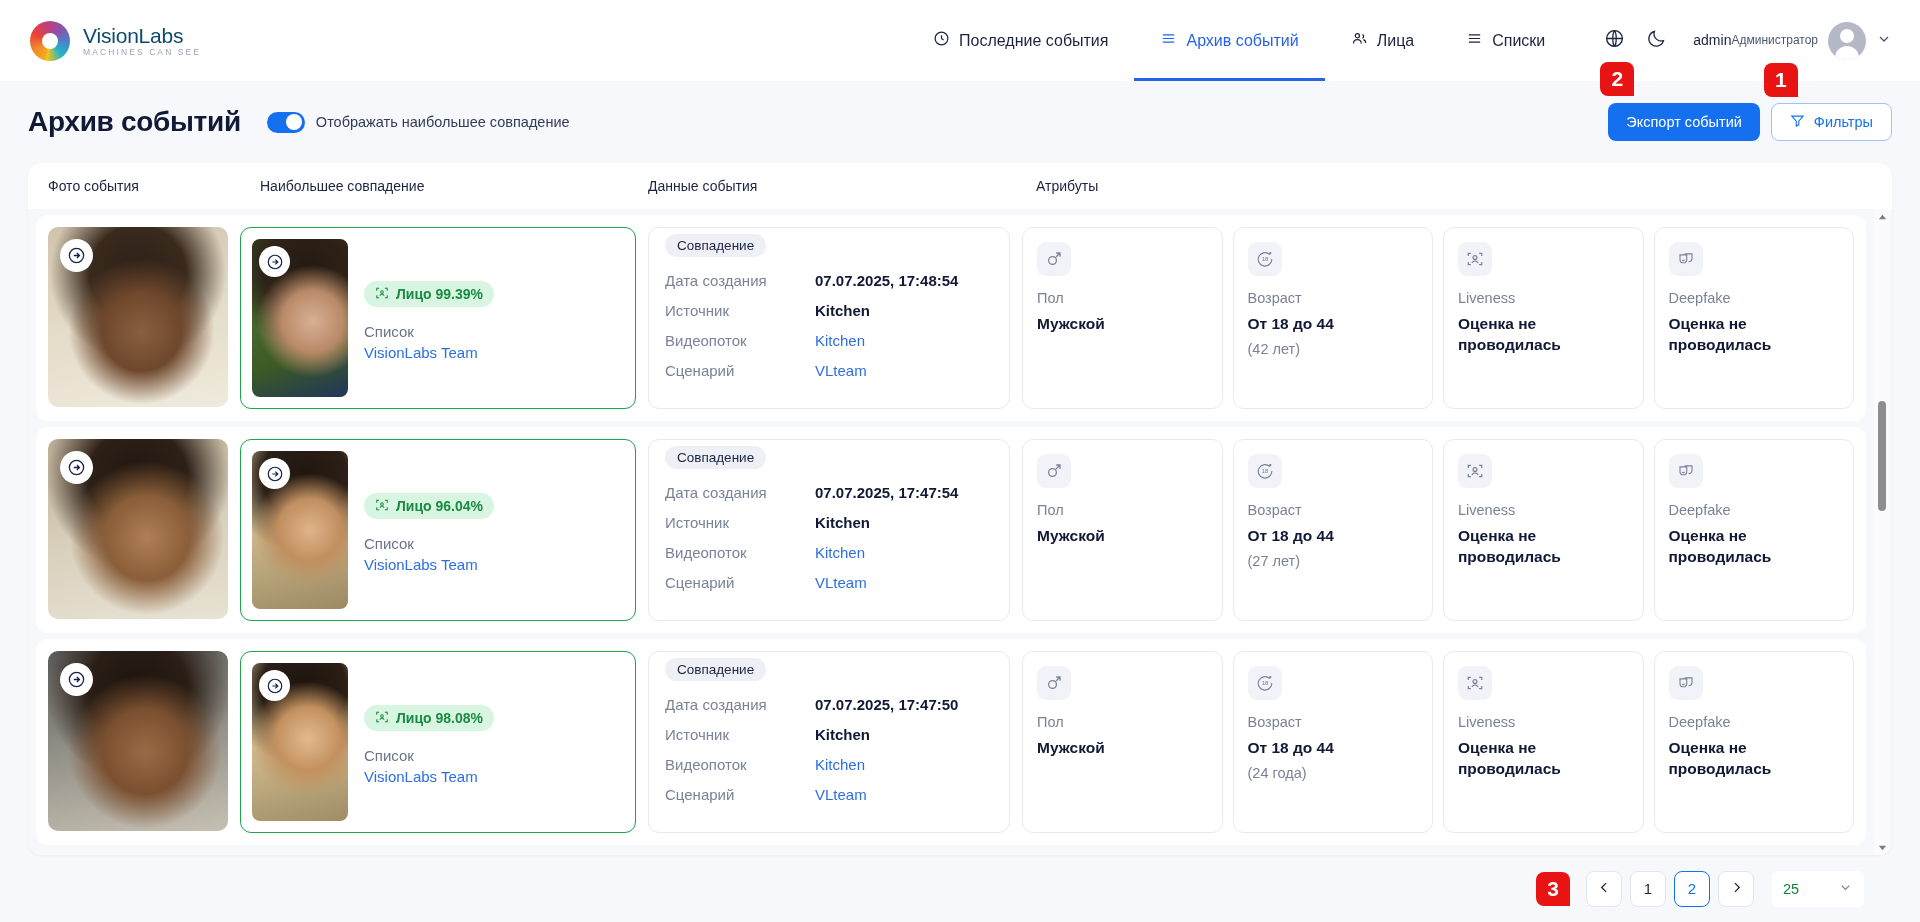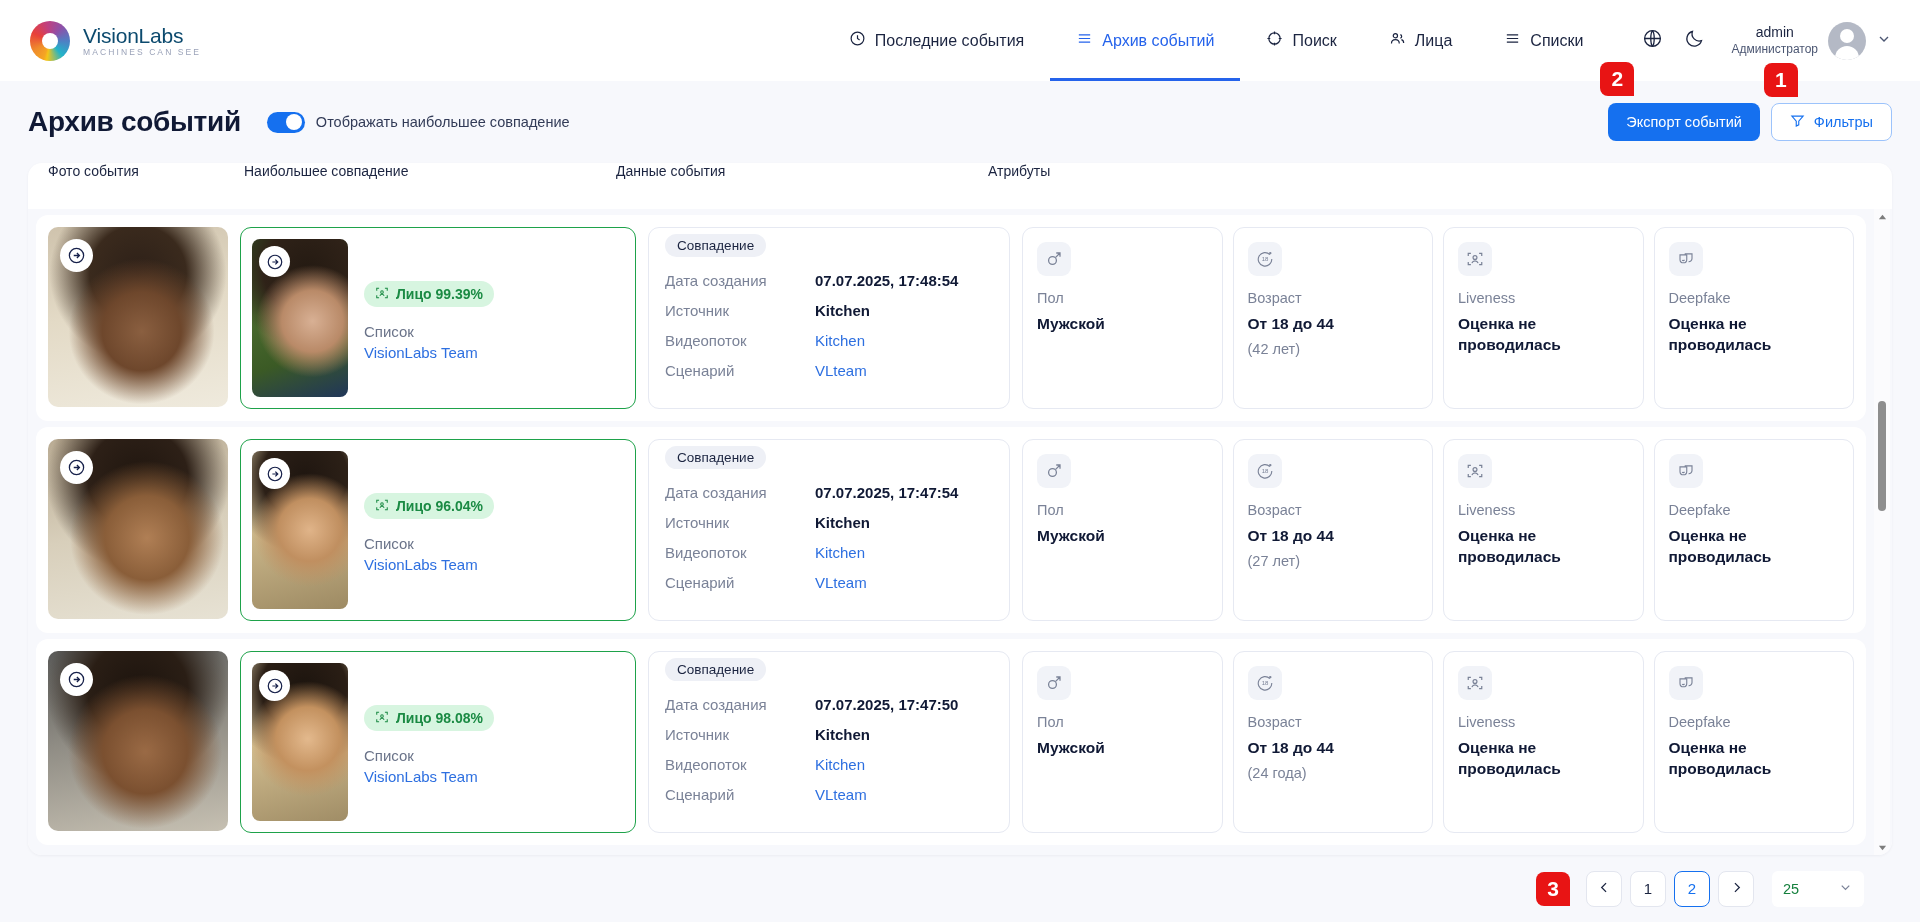--- a/index.html
+++ b/index.html
@@ -35,21 +35,21 @@
     position: relative; white-space: nowrap;
   }
   .nav-item.active { color: #2563eb; }
   .nav-item.active::after {
     content: ""; position: absolute; left: 0; right: 0; bottom: 0; height: 3px; background: #2563eb;
   }
   .nav-item svg { flex: 0 0 auto; }
   .hdr-tools { display: flex; align-items: center; gap: 0; margin-left: 22px; }
   .icon-btn { width: 42px; height: 42px; display:flex; align-items:center; justify-content:center; cursor:pointer; }
   .user-box { display: flex; align-items: center; gap: 10px; margin-left: 16px; cursor: pointer; }
-  .user-text { display: flex; flex-direction: column; align-items: center; line-height: 1.25; }
+  .user-text { display: flex; flex-direction: row; align-items: center; line-height: 1.25; }
   .user-login { font-size: 14px; color: #1b2440; }
   .user-role { font-size: 12px; color: #5a6party; color:#4b5672; }
   .avatar { width: 38px; height: 38px; border-radius: 50%; background: #b4b9c5; position: relative; overflow: hidden; flex:0 0 auto;}
   .avatar::before { content:""; position:absolute; left:50%; top:7px; transform:translateX(-50%); width:14px; height:14px; border-radius:50%; background:#fff; }
   .avatar::after { content:""; position:absolute; left:50%; top:24px; transform:translateX(-50%); width:24px; height:20px; border-radius:12px 12px 0 0; background:#fff; }
 
   
   .page { flex: 1 1 auto; display: flex; flex-direction: column; padding: 0 28px; position: relative; min-height: 0; }
 
   .titlebar { display: flex; align-items: center; height: 82px; flex: 0 0 82px; position: relative; }
@@ -71,21 +71,21 @@
   }
   .badge-exp { left: -8px; top: -41px; }
   .badge-flt { left: -8px; top: -41px; }
 
   
   .table-card {
     background:#fff; border-radius: 14px; flex: 1 1 auto; min-height: 0;
     display:flex; flex-direction:column; box-shadow: 0 1px 3px rgba(16,25,53,.05);
     overflow: hidden;
   }
-  .col-head { display:flex; height: 46px; flex:0 0 46px; align-items:flex-start; padding-left: 20px; padding-right: 26px; }
+  .col-head { display:flex; height: 46px; flex:0 0 46px; align-items:center; padding-left: 20px; padding-right: 26px; gap: 16px; }
   .col-head > div { font-size: 14px; color: #1b2440; }
   .c1 { width: 196px; }
   .c2 { width: 372px; }
   .c3 { width: 372px; }
   .c4 { flex: 1 1 auto; }
 
   .rows-area { flex: 1 1 auto; min-height:0; position: relative; background: #f7f8fc; overflow: hidden; }
   .rows-scroll { position:absolute; inset: 0 18px 0 0; overflow: hidden; }
 
   .row {
@@ -207,29 +207,20 @@
 
       <div class="nav-item active">
         <span>
           <svg width="17" height="17" viewBox="0 0 24 24" fill="none" stroke="currentColor" stroke-width="1.7">
               <path d="M4 7h16M4 12h16M4 17h16"></path>
             </svg>
         </span>
         <span>Архив событий</span>
       </div>
 
-      <div class="nav-item">
-        <span>
-          <svg width="17" height="17" viewBox="0 0 24 24" fill="none" stroke="currentColor" stroke-width="1.7">
-              <circle cx="12" cy="12" r="8"></circle>
-              <path d="M12 2v4M12 18v4M2 12h4M18 12h4"></path>
-            </svg>
-        </span>
-        <span>Поиск</span>
-      </div>
 
       <div class="nav-item">
         <span>
           <svg width="17" height="17" viewBox="0 0 24 24" fill="none" stroke="currentColor" stroke-width="1.7">
               <circle cx="9" cy="8" r="3"></circle>
               <path d="M3.5 19c0-3.3 2.5-5.5 5.5-5.5s5.5 2.2 5.5 5.5"></path>
               <path d="M16 6.5a2.6 2.6 0 010 5"></path>
               <path d="M17.5 13.6c2 .6 3.2 2.4 3.2 4.6"></path>
             </svg>
         </span>

